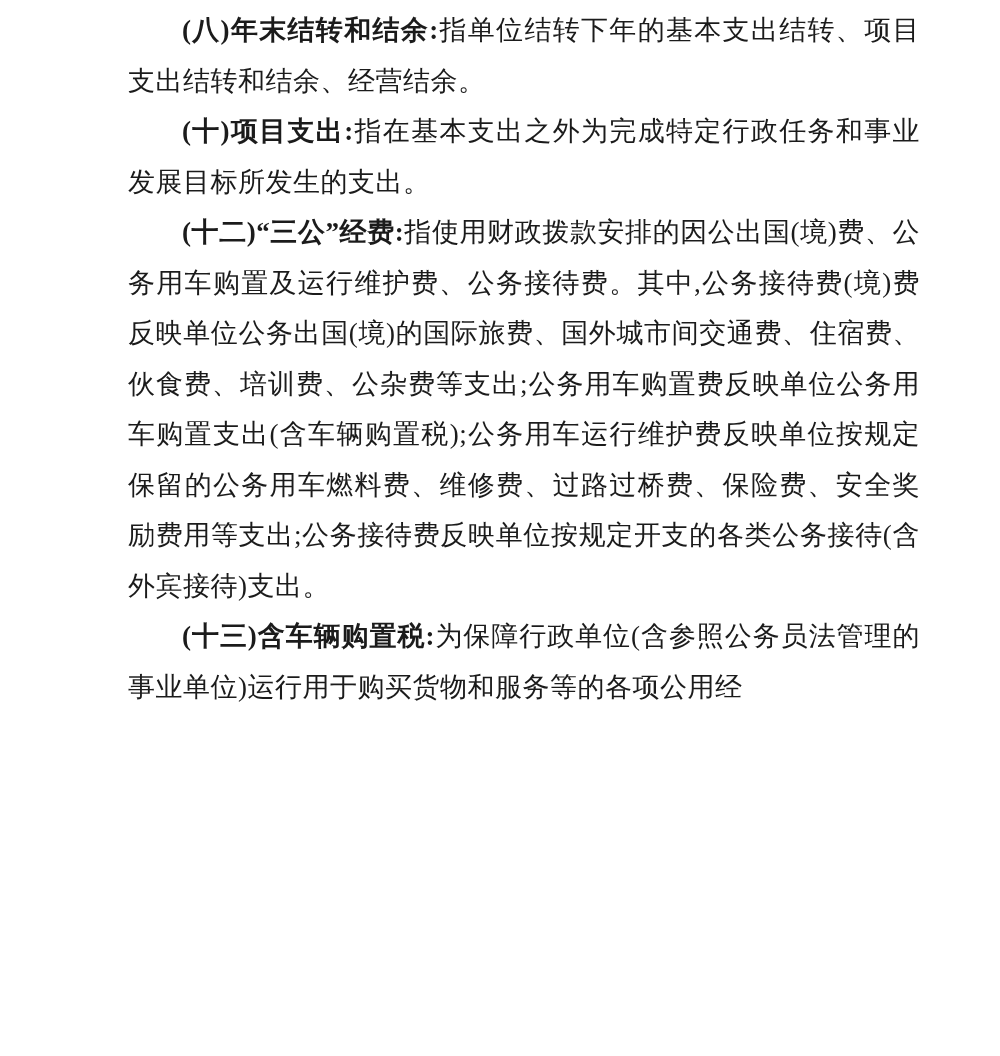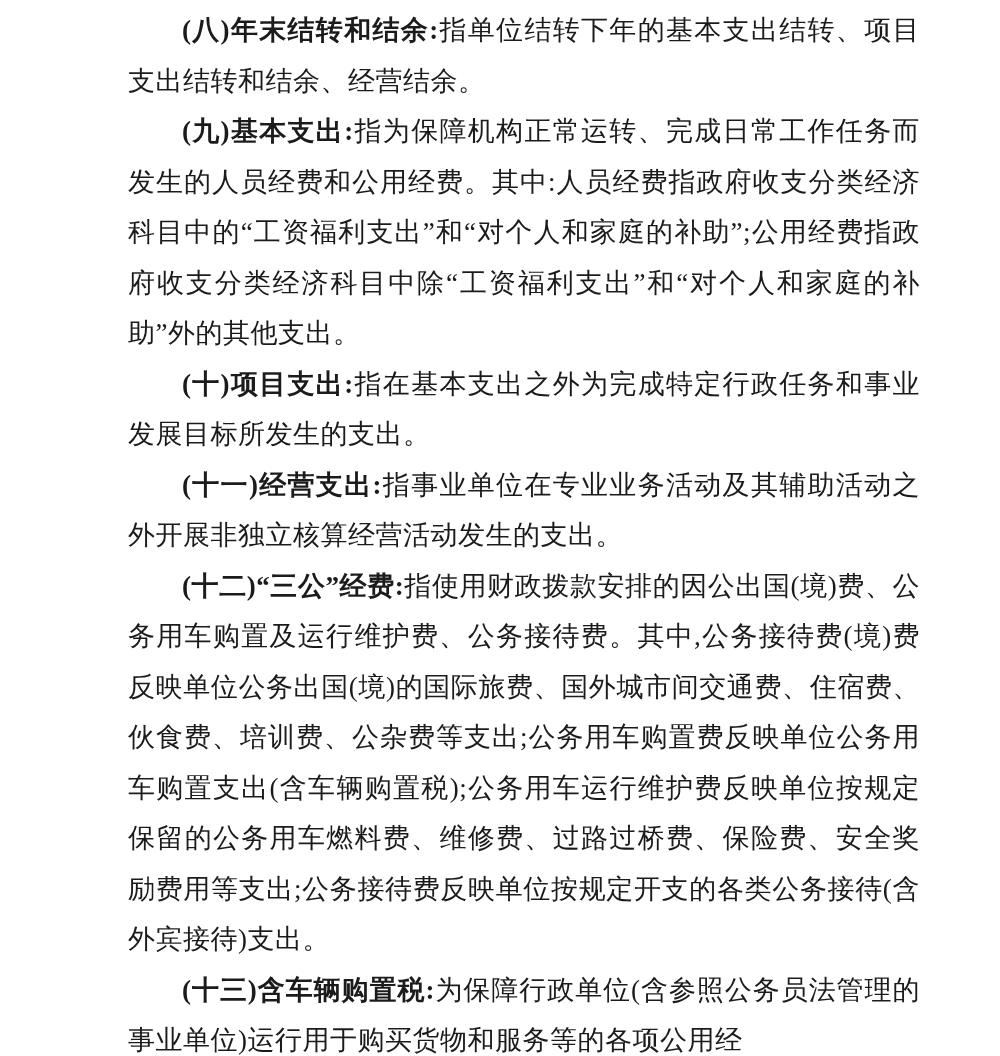--- a/index.html
+++ b/index.html
@@ -33,19 +33,17 @@
   .doc-body .label {
     font-weight: bold;
   }
 </style>
 </head>
 <body>
 
 <div class="page" style="background: rgb(255, 255, 255);">
   <div class="doc-body" id="paragraphs" style="color: rgb(27, 27, 27);">
       <p class="para"><b class="label">(八)年末结转和结余:</b><span class="text">指单位结转下年的基本支出结转、项目支出结转和结余、经营结余。</span></p>
-      <p class="para"><b class="label">(九)基本支出:</b><span class="text">指为保障机构正常运转、完成日常工作任务而发生的人员经费和公用经费。其中:人员经费指政府收支分类经济科目中的“工资福利支出”和“对个人和家庭的补助”;公用经费指政府收支分类经济科目中除“工资福利支出”和“对个人和家庭的补助”外的其他支出。</span></p>
       <p class="para"><b class="label">(十)项目支出:</b><span class="text">指在基本支出之外为完成特定行政任务和事业发展目标所发生的支出。</span></p>
-      <p class="para"><b class="label">(十一)经营支出:</b><span class="text">指事业单位在专业业务活动及其辅助活动之外开展非独立核算经营活动发生的支出。</span></p>
       <p class="para"><b class="label">(十二)“三公”经费:</b><span class="text">指使用财政拨款安排的因公出国(境)费、公务用车购置及运行维护费、公务接待费。其中,公务接待费(境)费反映单位公务出国(境)的国际旅费、国外城市间交通费、住宿费、伙食费、培训费、公杂费等支出;公务用车购置费反映单位公务用车购置支出(含车辆购置税);公务用车运行维护费反映单位按规定保留的公务用车燃料费、维修费、过路过桥费、保险费、安全奖励费用等支出;公务接待费反映单位按规定开支的各类公务接待(含外宾接待)支出。</span></p>
       <p class="para"><b class="label">(十三)含车辆购置税:</b><span class="text">为保障行政单位(含参照公务员法管理的事业单位)运行用于购买货物和服务等的各项公用经</span></p>
     </div>
 </div>
 
 </body></html>

